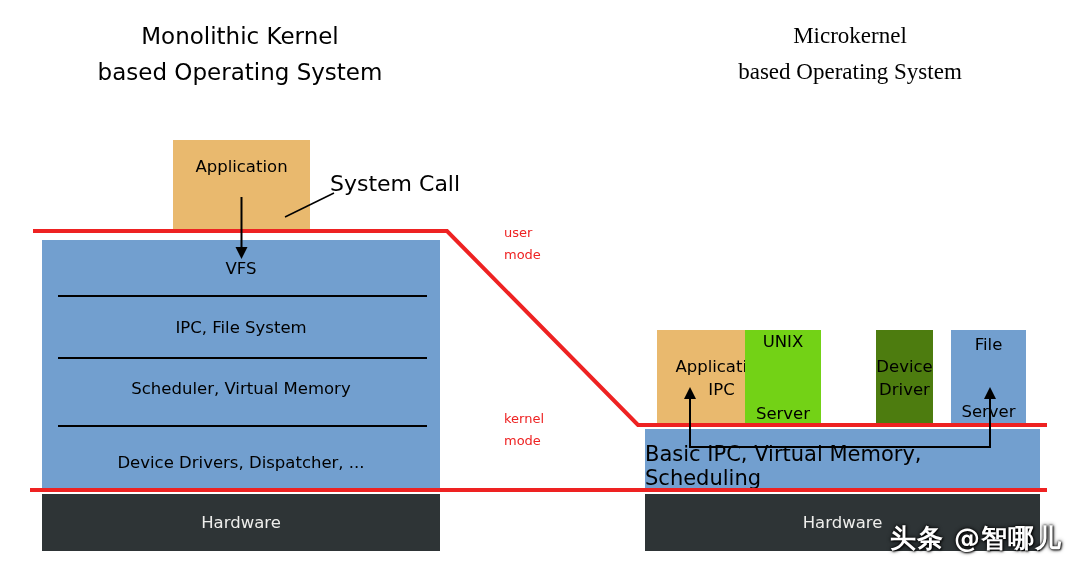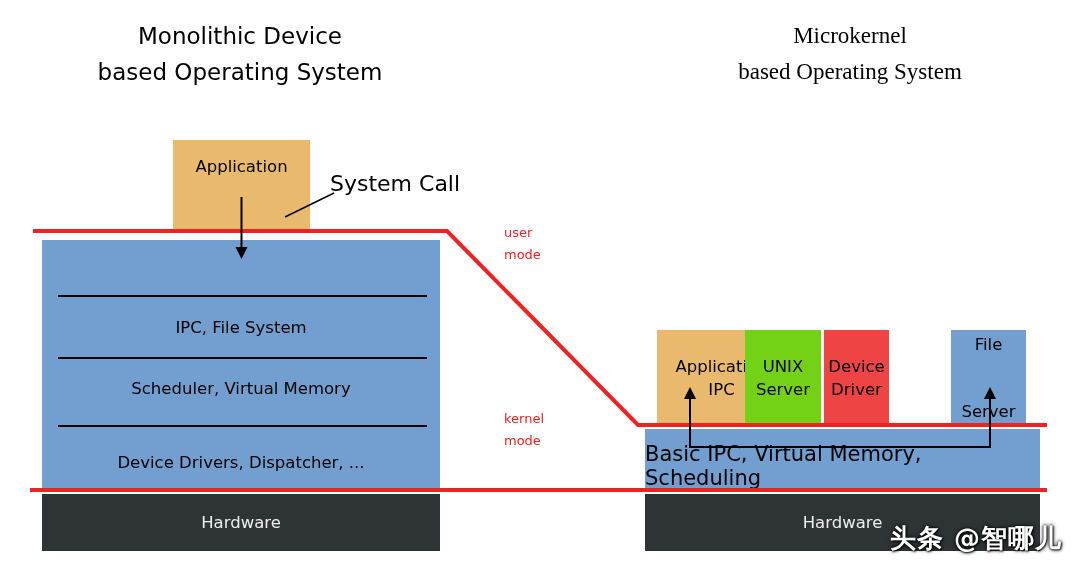--- a/index.html
+++ b/index.html
@@ -47,35 +47,36 @@
     text-shadow:0 0 4px rgba(0,0,0,.9), 0 0 2px rgba(0,0,0,.9), 1px 1px 2px rgba(0,0,0,.8);
   }
   .overlay { position:absolute; left:0; top:0; pointer-events:none; }
 </style>
 </head>
 <body>
 
 <div class="canvas">
 
   <div class="title title-left">
-    <div>Monolithic Device</div>
+    <div>Monolithic Kernel</div>
     <div>based Operating System</div>
   </div>
   <div class="title title-right">
     <div>Microkernel</div>
     <div>based Operating System</div>
   </div>
 
   <div class="app-box" style="background: rgb(233, 185, 110);">
     <span>Application</span>
   </div>
 
   <div class="system-call">System Call</div>
 
   <div class="mono-kernel" style="background: rgb(114, 159, 207);">
+    <div class="layer" style="top:28px">VFS</div>
     <div class="kdiv" style="top:55px"></div>
     <div class="layer" style="top:87px">IPC, File System</div>
     <div class="kdiv" style="top:117px"></div>
     <div class="layer" style="top:148px">Scheduler, Virtual Memory</div>
     <div class="kdiv" style="top:185px"></div>
     <div class="layer" style="top:222px">Device Drivers, Dispatcher, ...</div>
   </div>
 
   <div class="hw hw-left" style="background: rgb(46, 52, 54);">
     <span>Hardware</span>
@@ -87,25 +88,25 @@
   </div>
   <div class="mode-label mode-kernel">
     <div>kernel</div>
     <div>mode</div>
   </div>
 
   <div class="server" style="left: 657px; width: 129px; background: rgb(233, 185, 110);">
     <div>Application</div>
     <div>IPC</div>
   </div>
-  <div class="server" style="left: 745px; width: 76px; background: rgb(115, 210, 22);">
+  <div class="server" style="left: 745px; width: 76px; background: rgb(115, 210, 22); justify-content: space-between;">
     <div>UNIX</div>
     <div>Server</div>
   </div>
-  <div class="server" style="left: 824px; width: 65px; background: #ef4444;">
+  <div class="server" style="left: 876px; width: 57px; background: #4d7c0f;">
     <div>Device</div>
     <div>Driver</div>
   </div>
   <div class="server" style="left: 951px; width: 75px; background: rgb(114, 159, 207); gap: 44px;">
     <div>File</div>
     <div>Server</div>
   </div>
 
   <div class="micro-kernel" style="background: rgb(114, 159, 207);">
     <span>Basic IPC, Virtual Memory, Scheduling</span>

